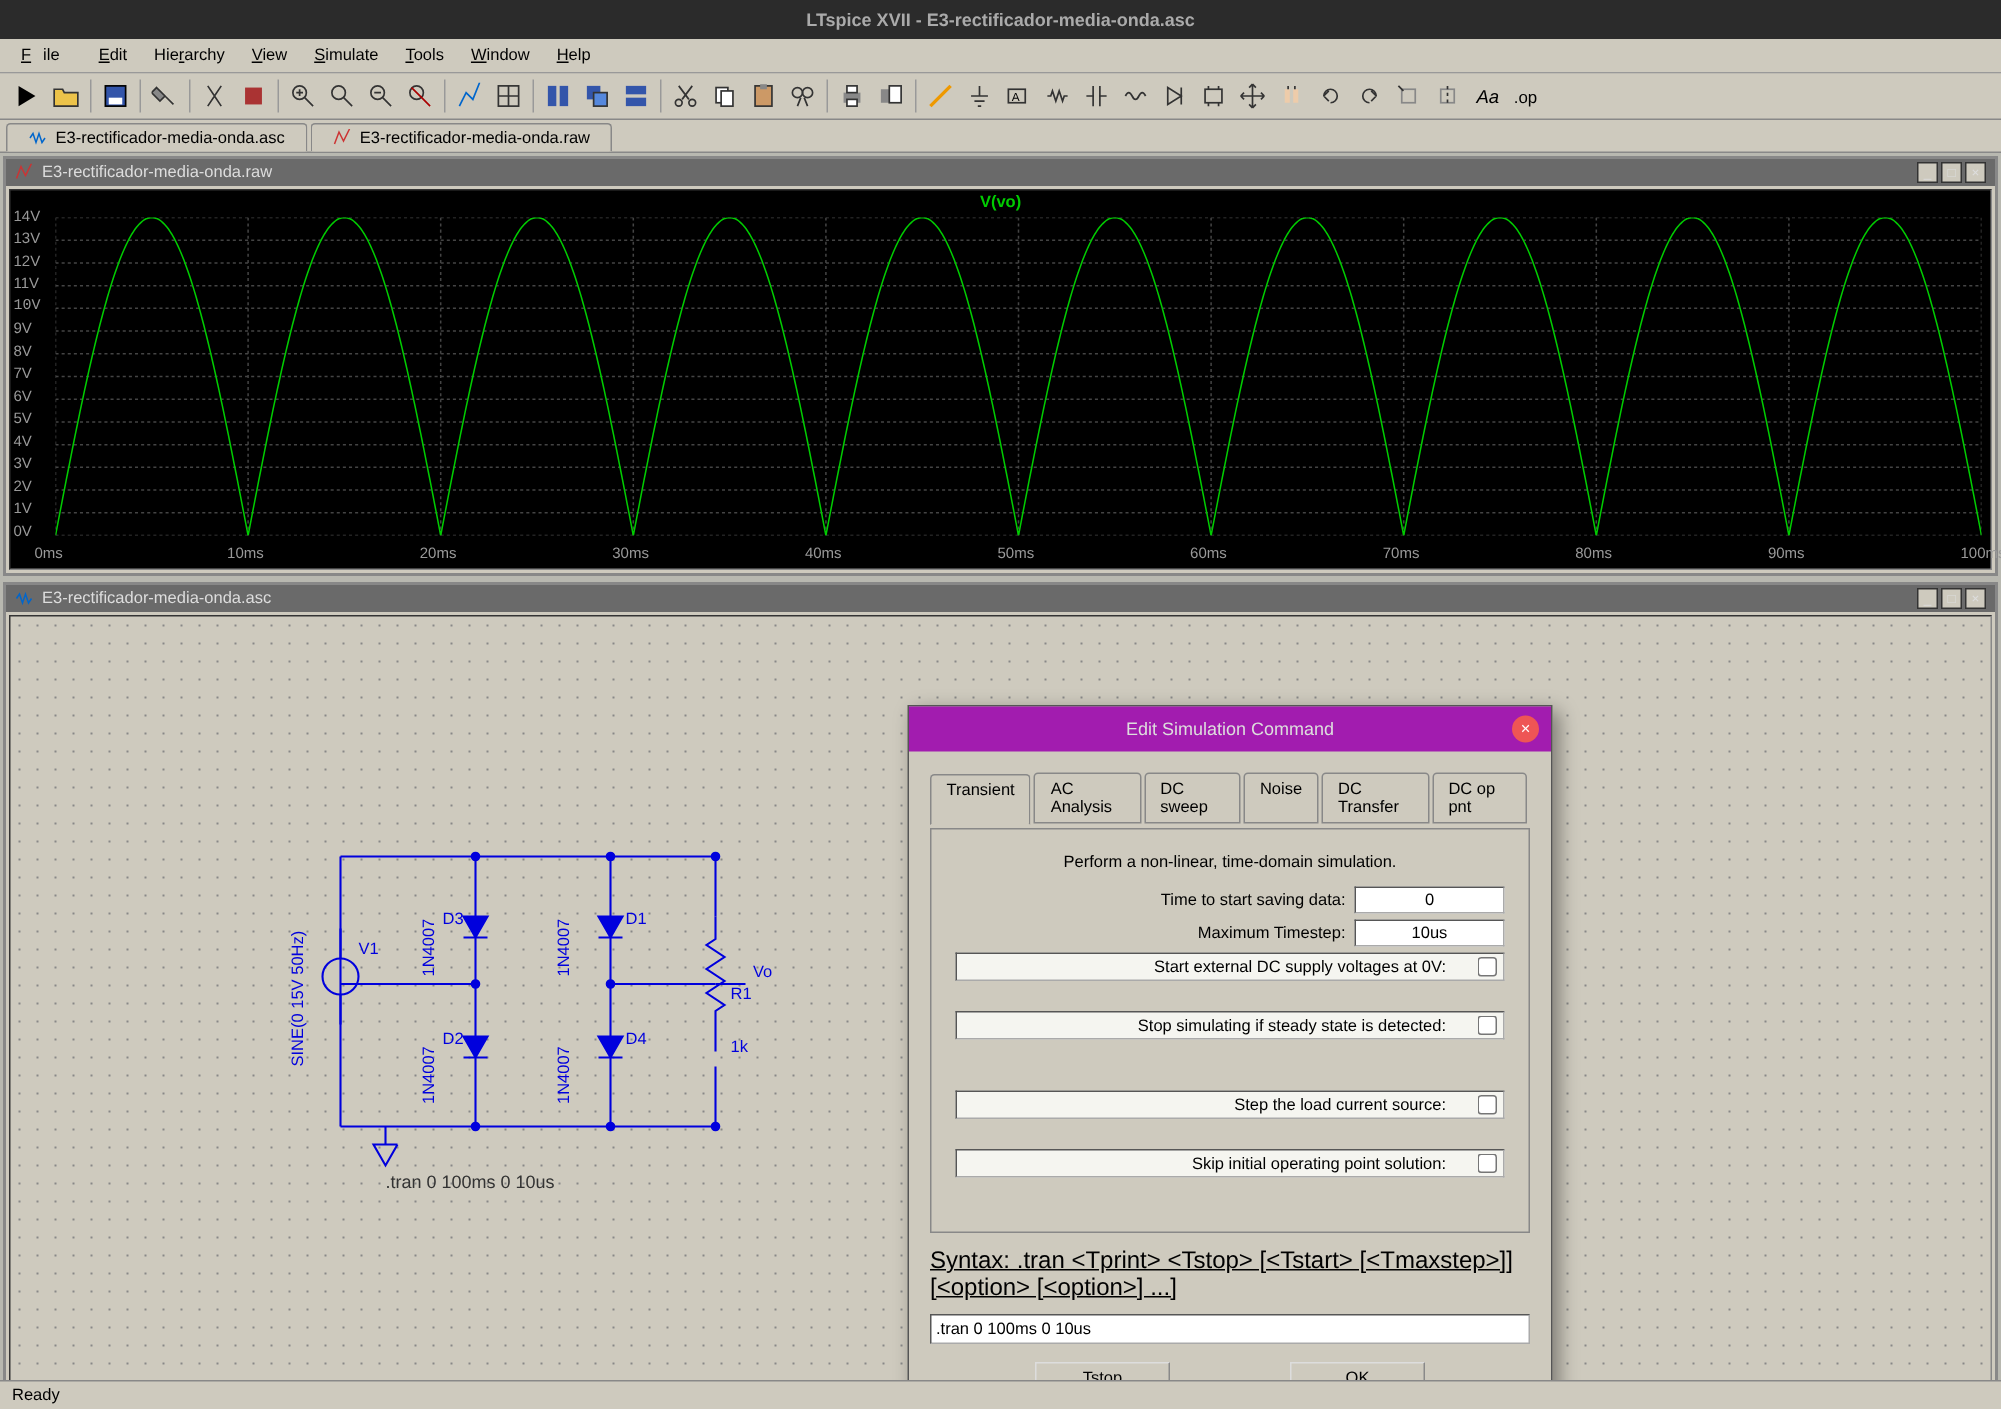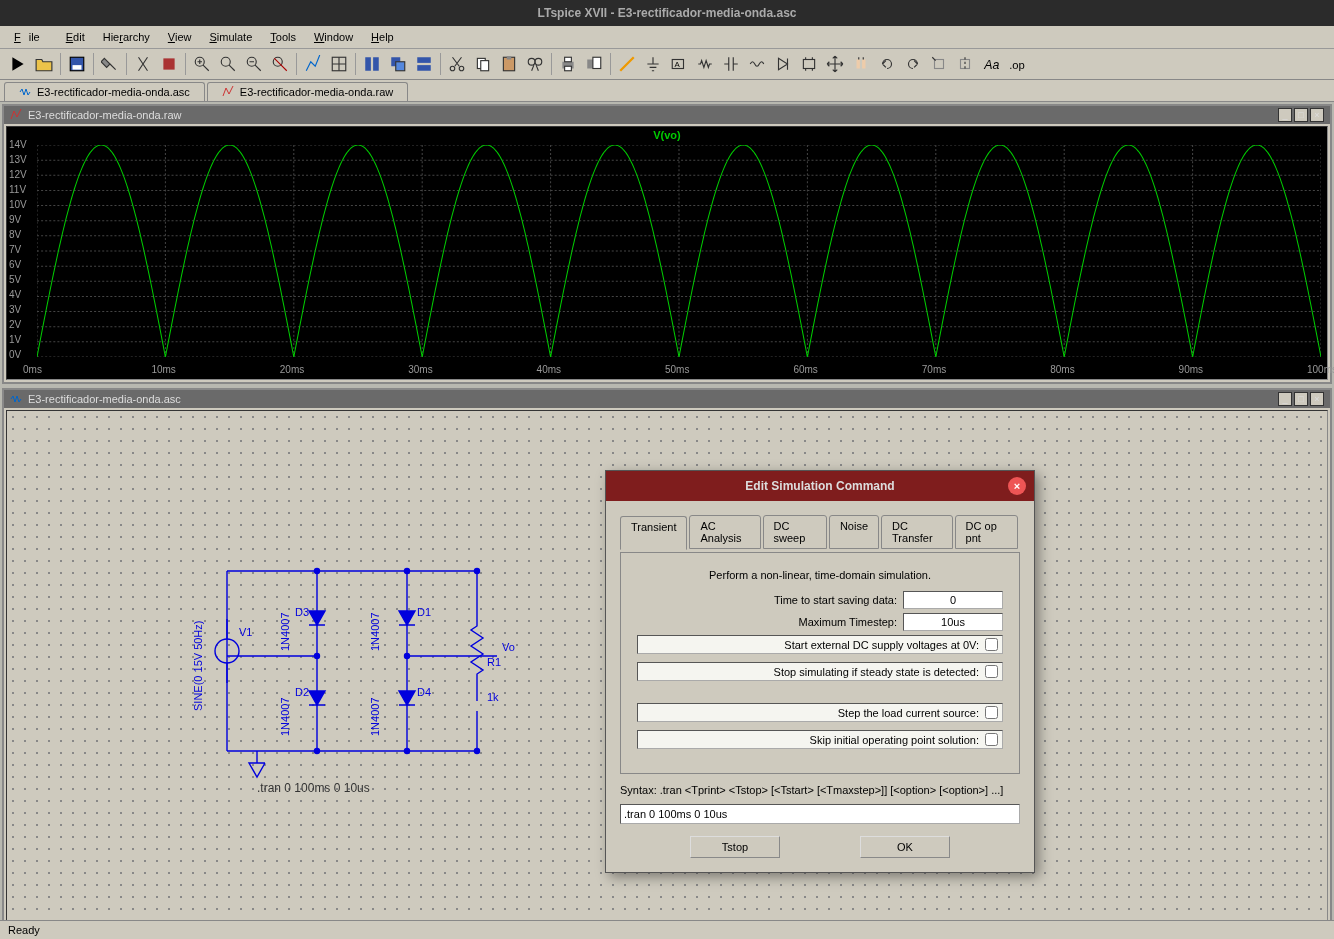--- a/index.html
+++ b/index.html
@@ -75,22 +75,22 @@
 .schematic-svg { position: absolute; left: 180px; top: 150px; }
 .spice-text { position: absolute; left: 250px; top: 370px; color: #333; font-size: 12px; }
 
 
 .dialog {
   position: absolute; left: 605px; top: 470px; width: 430px;
   background: #cecabe; border: 1px solid #555;
   box-shadow: 4px 4px 12px rgba(0,0,0,0.4);
 }
 .dialog-title {
-  background: #7f1d1d; color: #ddd; padding: 8px; text-align: center;
-  font-weight: bold; position: relative; font-size: 12px;
+  background: #a21caf; color: #ddd; padding: 8px; text-align: center;
+  font-weight: normal; position: relative; font-size: 12px;
 }
 .dialog-close {
   position: absolute; right: 8px; top: 6px; width: 18px; height: 18px;
   background: #e55; border-radius: 50%; color: #fff; font-size: 11px;
   text-align: center; line-height: 18px; cursor: pointer;
 }
 .dialog-body { padding: 14px; }
 .dialog-tabs { display: flex; margin-bottom: 4px; }
 .dialog-tab {
   padding: 4px 10px; border: 1px solid #888; background: #cecabe;
@@ -106,25 +106,25 @@
   display: flex; justify-content: flex-end; align-items: center;
   margin-bottom: 4px; gap: 6px;
 }
 .field-row label { font-size: 11px; }
 .field-row input[type=text] {
   width: 100px; padding: 2px 4px; text-align: center;
   border: 1px inset #aaa; background: #fff; font-size: 11px;
 }
 .check-row {
   display: flex; justify-content: flex-end; align-items: center;
-  margin-bottom: 8px; gap: 6px; border: 1px inset #aaa;
+  margin-bottom: 20px; gap: 21px; border: 1px inset #aaa;
   background: #f5f5f0; padding: 2px 4px;
 }
 .check-row label { font-size: 11px; }
-.syntax-line { font-size: 11px; margin: 10px 0 8px 0; }
+.syntax-line { font-size: 16px; margin: 10px 0 8px 0; text-decoration: underline; }
 .cmd-input {
   width: 100%; padding: 3px; border: 1px inset #aaa; background: #fff;
   font-size: 11px;
 }
 .dialog-buttons {
   display: flex; justify-content: center; gap: 80px; margin-top: 12px;
 }
 .dialog-btn {
   width: 90px; padding: 4px; border: 1px outset #ddd; background: #cecabe;
   cursor: pointer; font-size: 11px;
@@ -438,21 +438,21 @@
           <div class="y-label" style="top: 222px;">0V</div>
           <div class="y-label" style="top: 207px;">1V</div>
           <div class="y-label" style="top: 192px;">2V</div>
           <div class="y-label" style="top: 177px;">3V</div>
           <div class="y-label" style="top: 162px;">4V</div>
           <div class="y-label" style="top: 147px;">5V</div>
           <div class="y-label" style="top: 132px;">6V</div>
           <div class="y-label" style="top: 117px;">7V</div>
           <div class="y-label" style="top: 102px;">8V</div>
           <div class="y-label" style="top: 87px;">9V</div>
-          <div class="y-label" style="top: 72px;">10V</div>
+          <div class="y-label" style="top: 72px; font-family: Liberation Mono, monospace;">10V</div>
           <div class="y-label" style="top: 57px;">11V</div>
           <div class="y-label" style="top: 42px;">12V</div>
           <div class="y-label" style="top: 27px;">13V</div>
           <div class="y-label" style="top: 12px;">14V</div>
         </div>
       <div id="x-axis">
           <div class="x-label" style="left: calc(0% + 16px);">0ms</div>
           <div class="x-label" style="left: calc(10% + 12.4px); text-align: right;">10ms</div>
           <div class="x-label" style="left: calc(20% + 8.8px);">20ms</div>
           <div class="x-label" style="left: calc(30% + 5.2px);">30ms</div>

